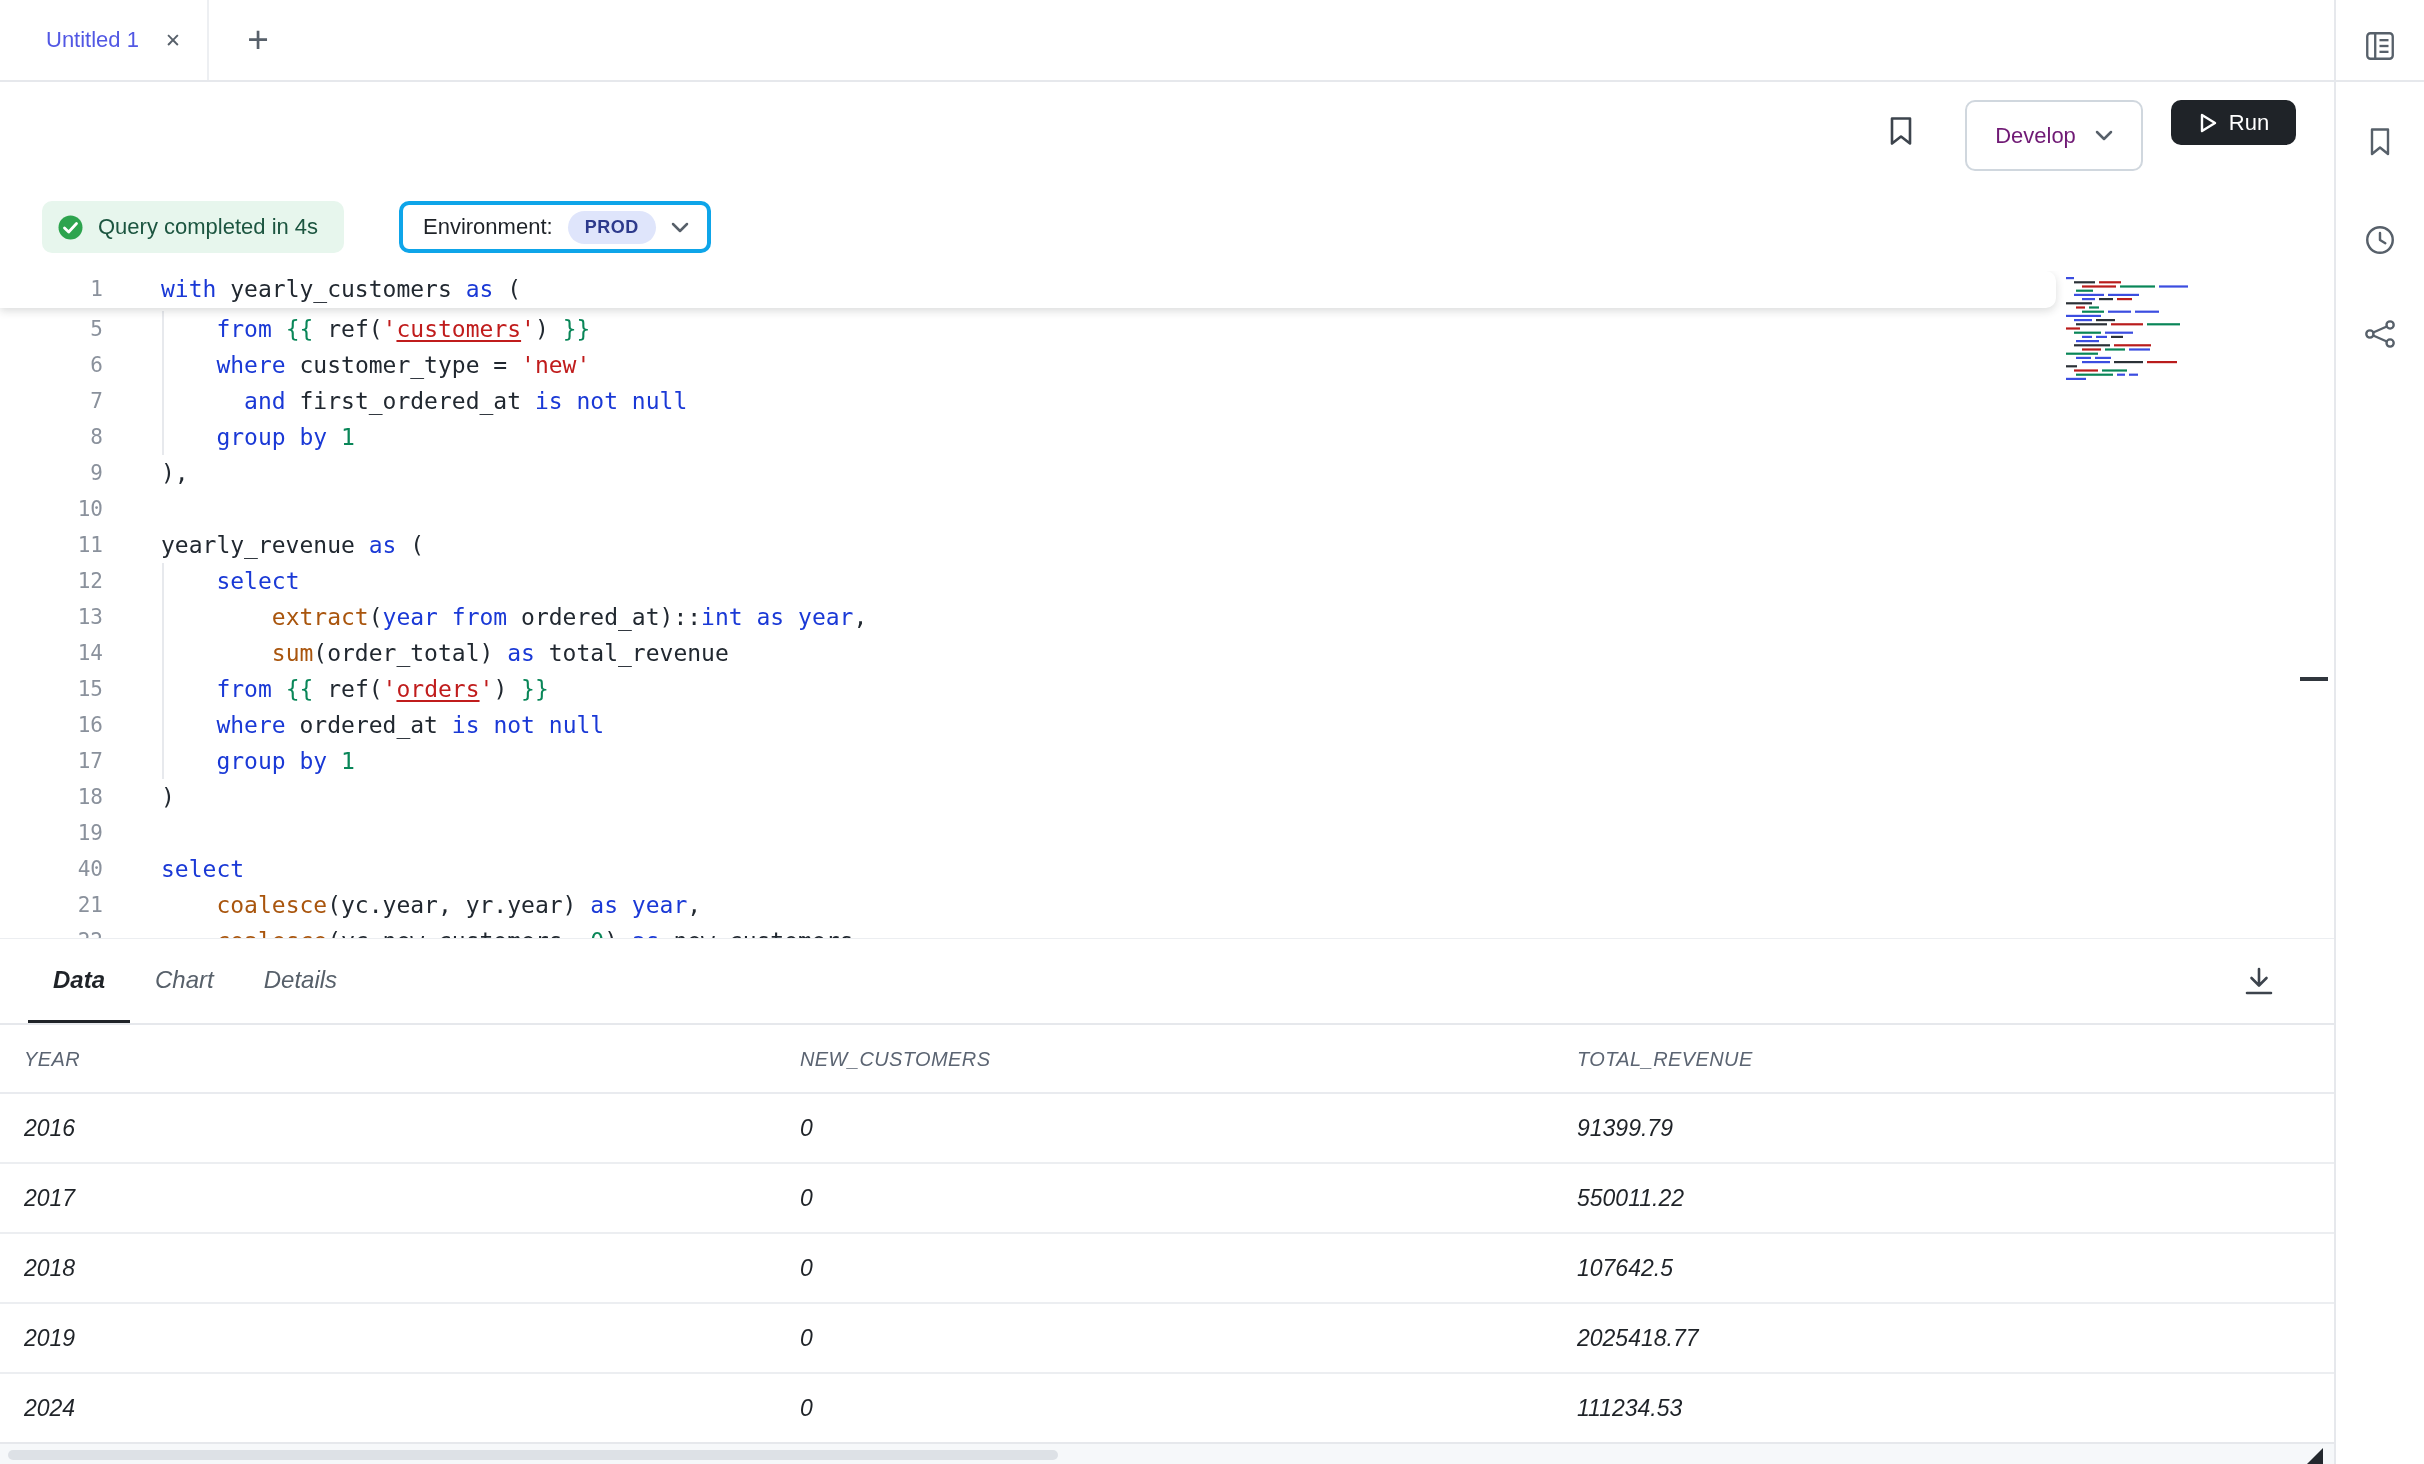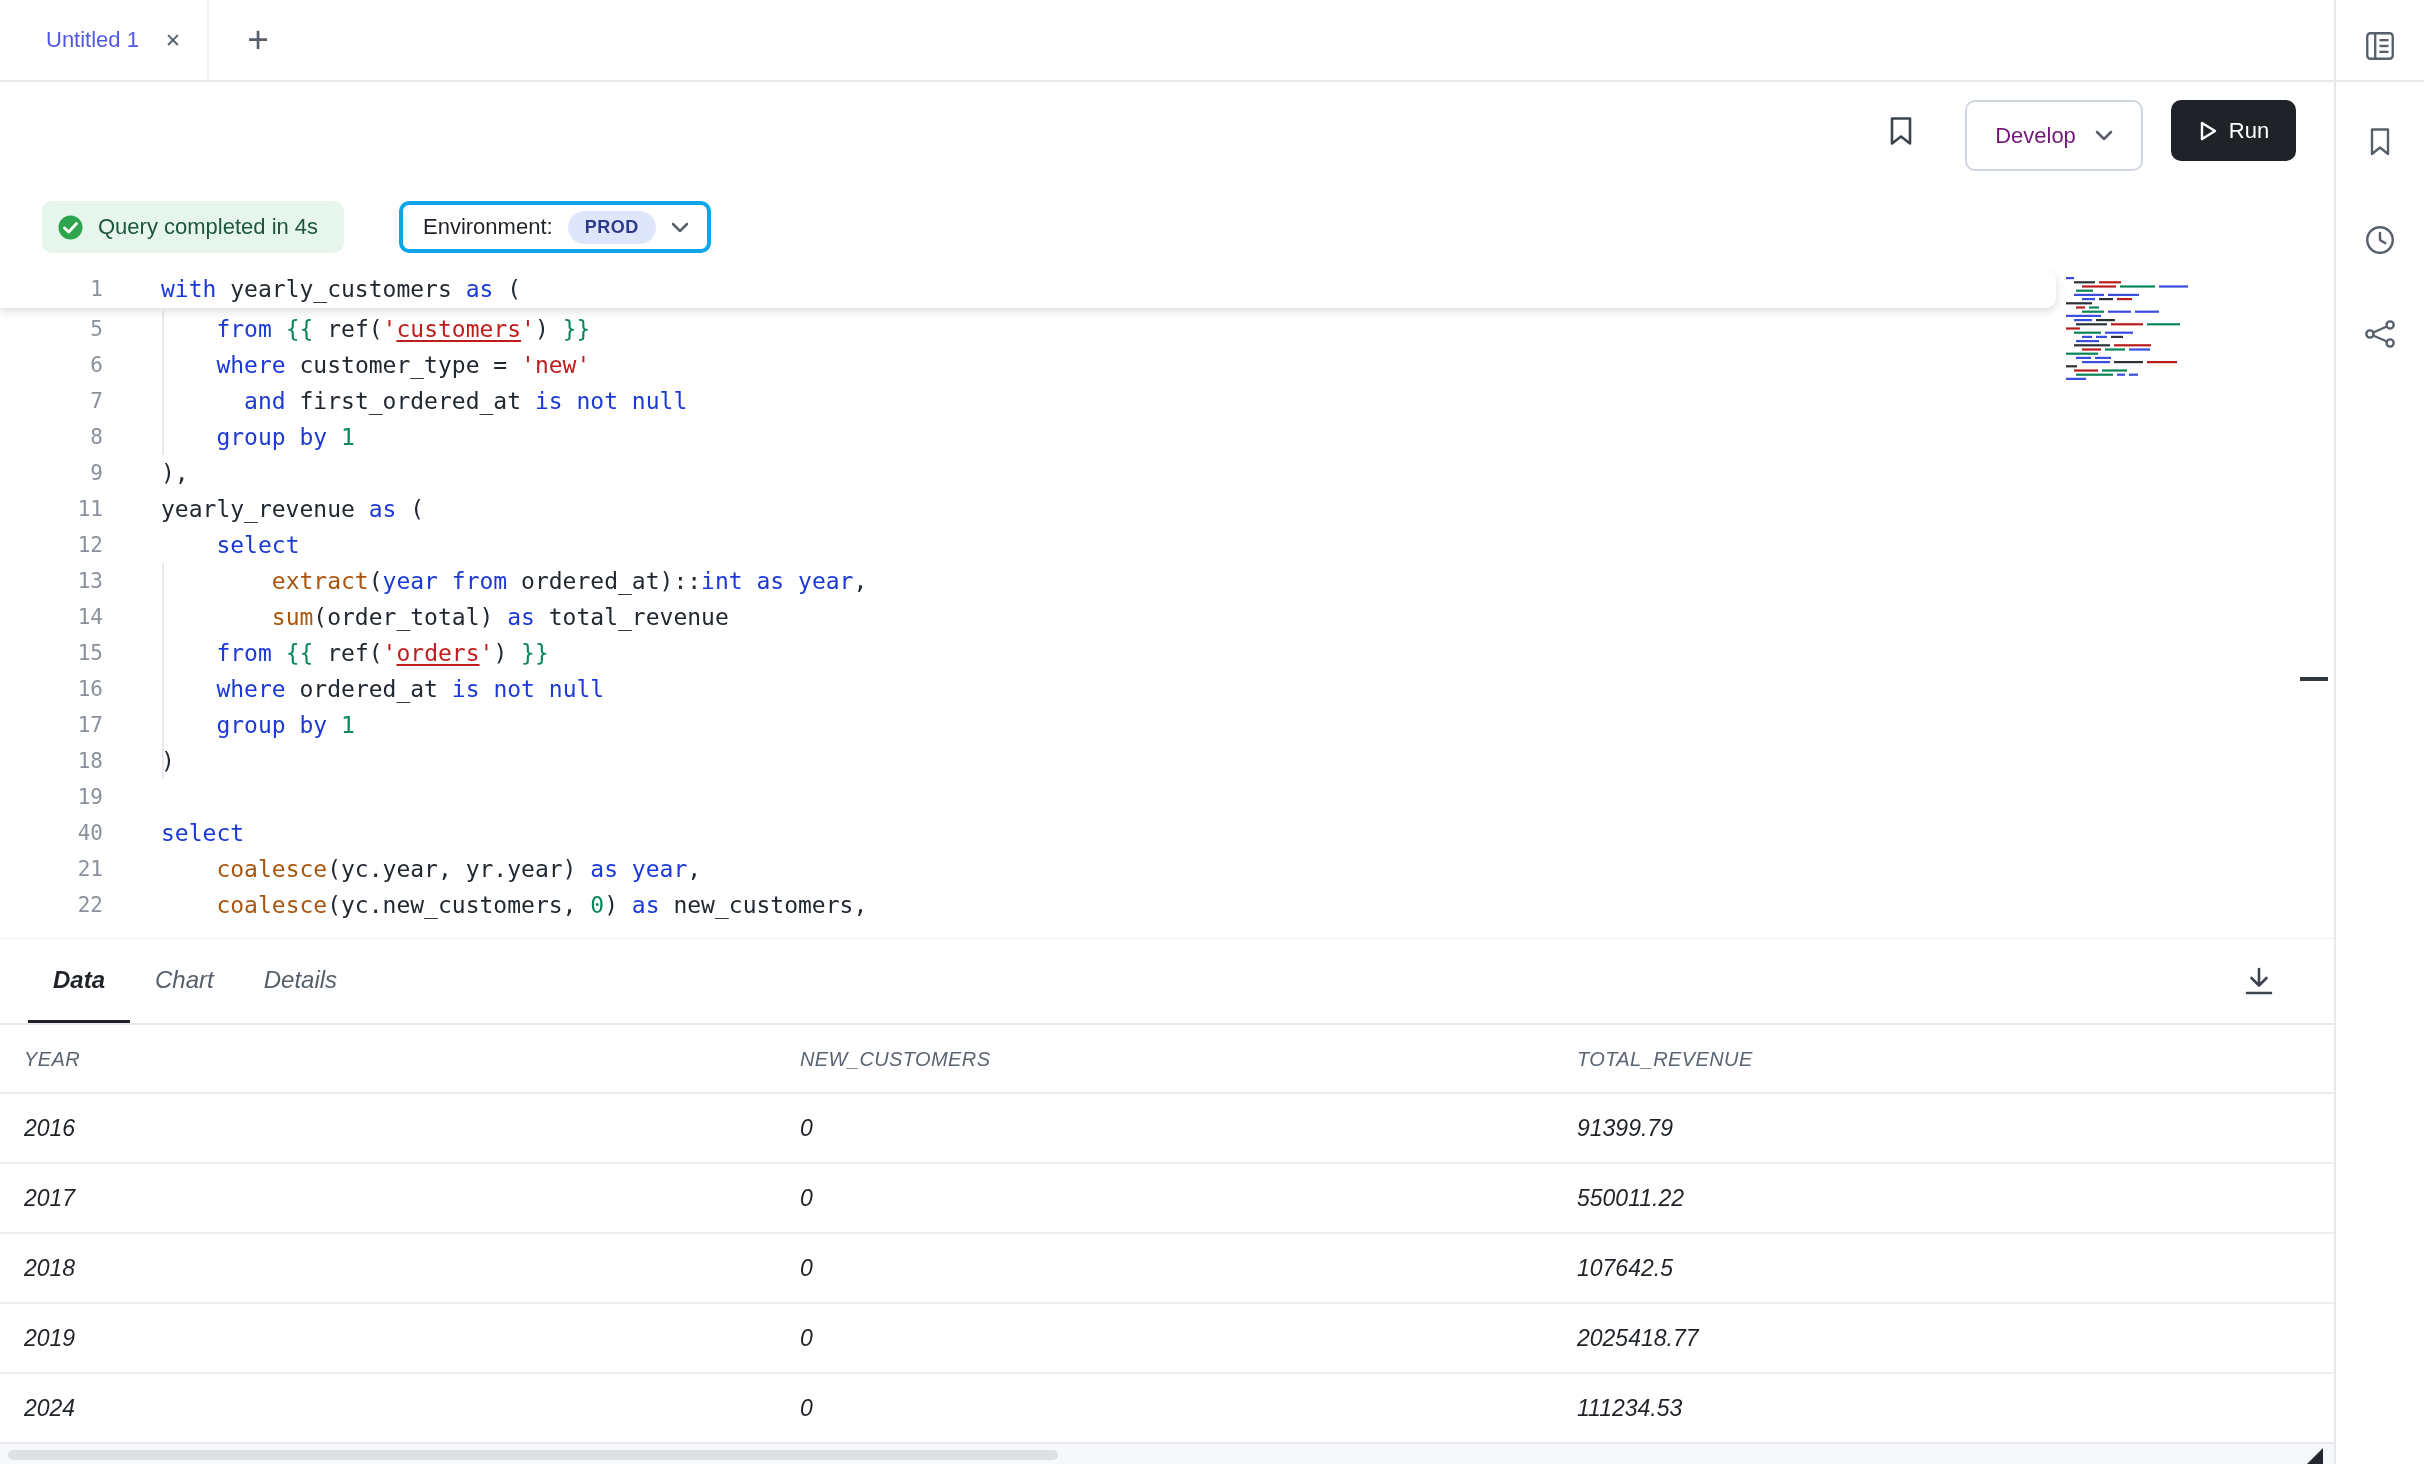--- a/index.html
+++ b/index.html
@@ -13,21 +13,21 @@
   
   .tabbar { position:absolute; left:0; top:0; width:2424px; height:82px; background:#fff; border-bottom:2px solid #e6e8ec; }
   .tab { position:absolute; left:0; top:0; width:209px; height:80px; display:flex; align-items:center; padding:0 22px 0 46px; justify-content:space-between; border-right:2px solid #edeff2; cursor:pointer; }
   .tab-label { color:#5258e4; font-size:22px; font-weight:400; }
   .tab-close { color:#57606a; font-size:19px; padding:4px; }
   .add-tab { position:absolute; left:236px; top:0; width:44px; height:80px; display:flex; align-items:center; justify-content:center; font-size:37px; font-weight:300; color:#57606a; cursor:pointer; }
 
   
   .bookmark-btn { position:absolute; left:1882px; top:112px; width:38px; height:38px; display:flex; align-items:center; justify-content:center; cursor:pointer; }
   .btn-develop { position:absolute; left:1965px; top:100px; width:178px; height:71px; background:#fff; border:2px solid #d0d7de; border-radius:10px; display:flex; align-items:center; justify-content:center; gap:19px; font-size:22px; font-weight:500; color:#701a75; cursor:pointer; }
-  .btn-run { position:absolute; left:2171px; top:100px; width:125px; height:61px; background:#1f2328; border-radius:10px; display:flex; align-items:center; justify-content:center; gap:11px; font-size:22px; font-weight:500; color:#fff; cursor:pointer; }
+  .btn-run { position:absolute; left:2171px; top:100px; width:125px; height:45px; background:#1f2328; border-radius:10px; display:flex; align-items:center; justify-content:center; gap:11px; font-size:22px; font-weight:500; color:#fff; cursor:pointer; }
 
   
   .status-pill { position:absolute; left:42px; top:201px; height:52px; background:#e7f6ed; border-radius:10px; display:inline-flex; align-items:center; gap:14px; padding:0 26px 0 15px; }
   .status-text { font-size:22px; font-weight:500; color:#1c5540; }
   .env-control { position:absolute; left:399px; top:201px; height:52px; background:#fff; border:4px solid #0ea5e9; border-radius:10px; display:inline-flex; align-items:center; gap:15px; padding:0 18px 0 20px; cursor:pointer; }
   .env-label { font-size:22px; color:#1f2328; }
   .env-badge { background:#dfe5fb; color:#2d3a8c; border-radius:999px; padding:6px 17px; font-size:18px; font-weight:600; letter-spacing:.5px; }
 
   
   .editor { position:absolute; left:0; top:271px; width:2334px; height:667px; background:#fff; overflow:hidden; }
@@ -131,20 +131,21 @@
 
   <div class="editor">
     <div class="iguide ig1"></div>
     <div class="iguide ig2"></div>
     <div class="codewrap" id="code-lines">
         <div class="code-line"><span class="ln">5</span><span class="lc"><span class="tok-p">    </span><span class="tok-k">from</span><span class="tok-p"> </span><span class="tok-j">{{</span><span class="tok-p"> ref(</span><span class="tok-s">'</span><span class="tok-l">customers</span><span class="tok-s">'</span><span class="tok-p">) </span><span class="tok-j">}}</span></span></div>
         <div class="code-line"><span class="ln">6</span><span class="lc"><span class="tok-p">    </span><span class="tok-k">where</span><span class="tok-p"> customer_type = </span><span class="tok-s">'new'</span></span></div>
         <div class="code-line"><span class="ln">7</span><span class="lc"><span class="tok-p">      </span><span class="tok-k">and</span><span class="tok-p"> first_ordered_at </span><span class="tok-k">is</span><span class="tok-p"> </span><span class="tok-k">not</span><span class="tok-p"> </span><span class="tok-k">null</span></span></div>
         <div class="code-line"><span class="ln">8</span><span class="lc"><span class="tok-p">    </span><span class="tok-k">group</span><span class="tok-p"> </span><span class="tok-k">by</span><span class="tok-p"> </span><span class="tok-n">1</span></span></div>
         <div class="code-line"><span class="ln">9</span><span class="lc"><span class="tok-p">),</span></span></div>
+        <div class="code-line"><span class="ln">10</span><span class="lc"></span></div>
         <div class="code-line"><span class="ln">11</span><span class="lc"><span class="tok-p">yearly_revenue </span><span class="tok-k">as</span><span class="tok-p"> (</span></span></div>
         <div class="code-line"><span class="ln">12</span><span class="lc"><span class="tok-p">    </span><span class="tok-k">select</span></span></div>
         <div class="code-line"><span class="ln">13</span><span class="lc"><span class="tok-p">        </span><span class="tok-f">extract</span><span class="tok-p">(</span><span class="tok-k">year</span><span class="tok-p"> </span><span class="tok-k">from</span><span class="tok-p"> ordered_at)::</span><span class="tok-k">int</span><span class="tok-p"> </span><span class="tok-k">as</span><span class="tok-p"> </span><span class="tok-k">year</span><span class="tok-p">,</span></span></div>
         <div class="code-line"><span class="ln">14</span><span class="lc"><span class="tok-p">        </span><span class="tok-f">sum</span><span class="tok-p">(order_total) </span><span class="tok-k">as</span><span class="tok-p"> total_revenue</span></span></div>
         <div class="code-line"><span class="ln">15</span><span class="lc"><span class="tok-p">    </span><span class="tok-k">from</span><span class="tok-p"> </span><span class="tok-j">{{</span><span class="tok-p"> ref(</span><span class="tok-s">'</span><span class="tok-l">orders</span><span class="tok-s">'</span><span class="tok-p">) </span><span class="tok-j">}}</span></span></div>
         <div class="code-line"><span class="ln">16</span><span class="lc"><span class="tok-p">    </span><span class="tok-k">where</span><span class="tok-p"> ordered_at </span><span class="tok-k">is</span><span class="tok-p"> </span><span class="tok-k">not</span><span class="tok-p"> </span><span class="tok-k">null</span></span></div>
         <div class="code-line"><span class="ln">17</span><span class="lc"><span class="tok-p">    </span><span class="tok-k">group</span><span class="tok-p"> </span><span class="tok-k">by</span><span class="tok-p"> </span><span class="tok-n">1</span></span></div>
         <div class="code-line"><span class="ln">18</span><span class="lc"><span class="tok-p">)</span></span></div>
         <div class="code-line"><span class="ln">19</span><span class="lc"></span></div>
         <div class="code-line"><span class="ln">40</span><span class="lc"><span class="tok-k">select</span></span></div>

